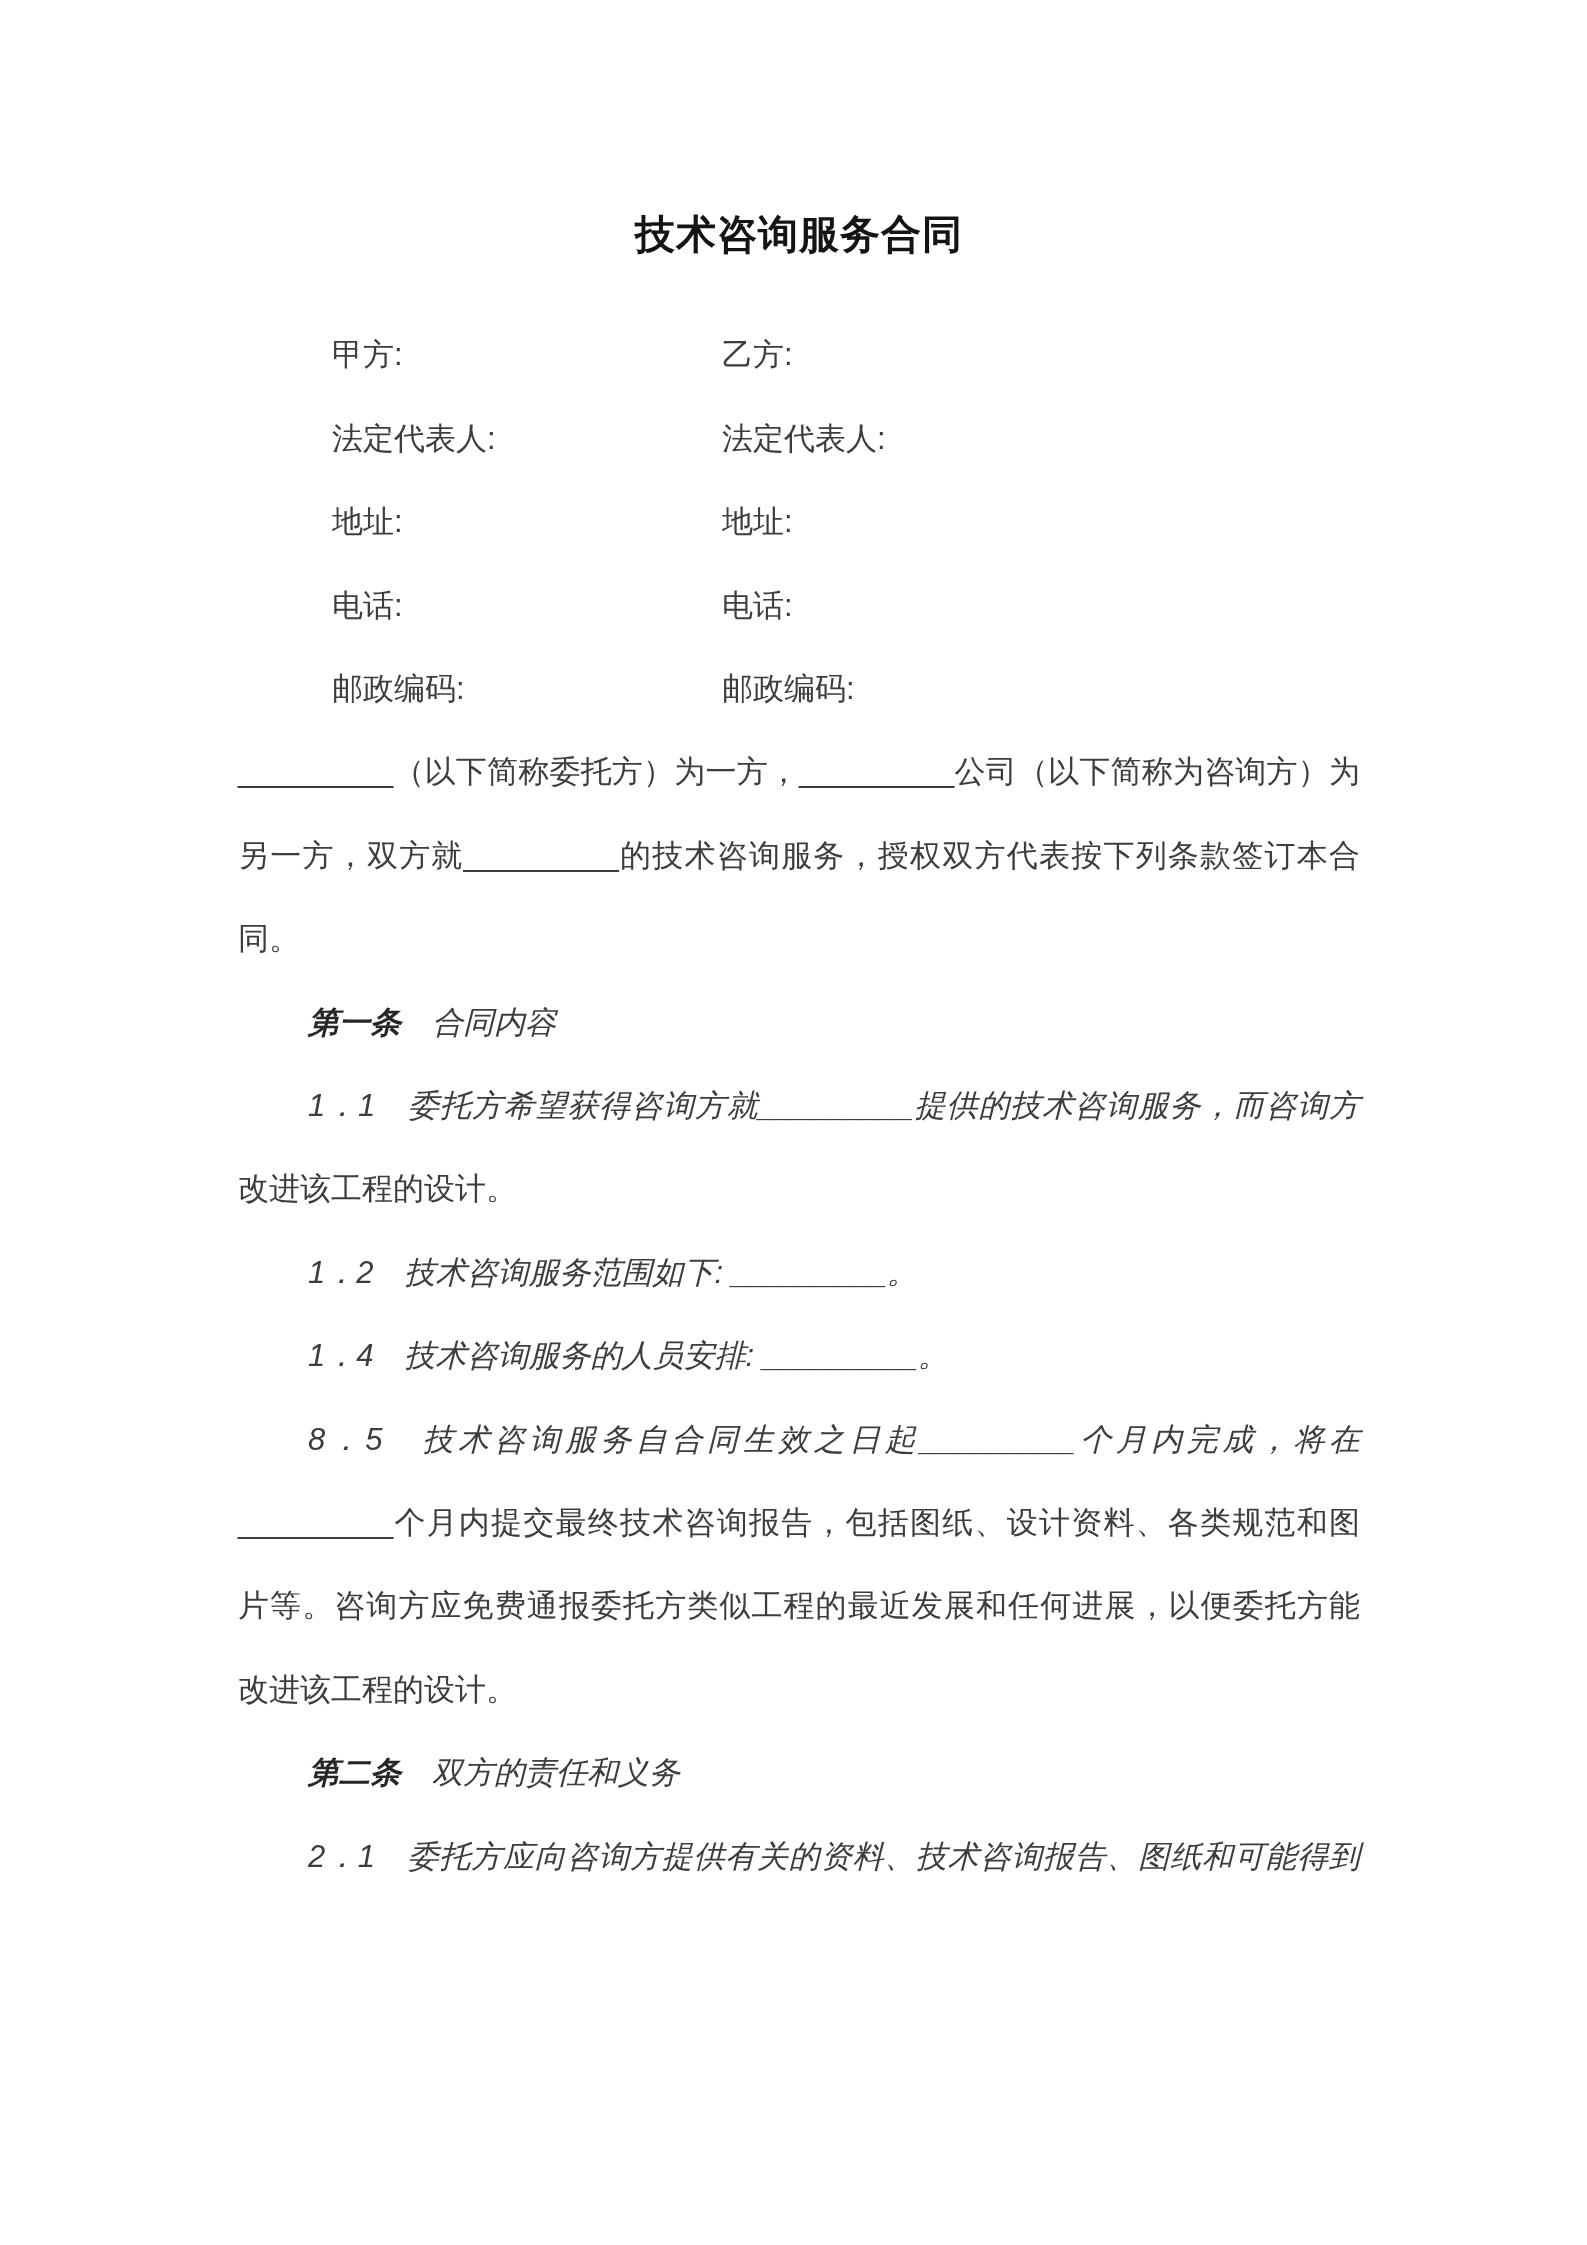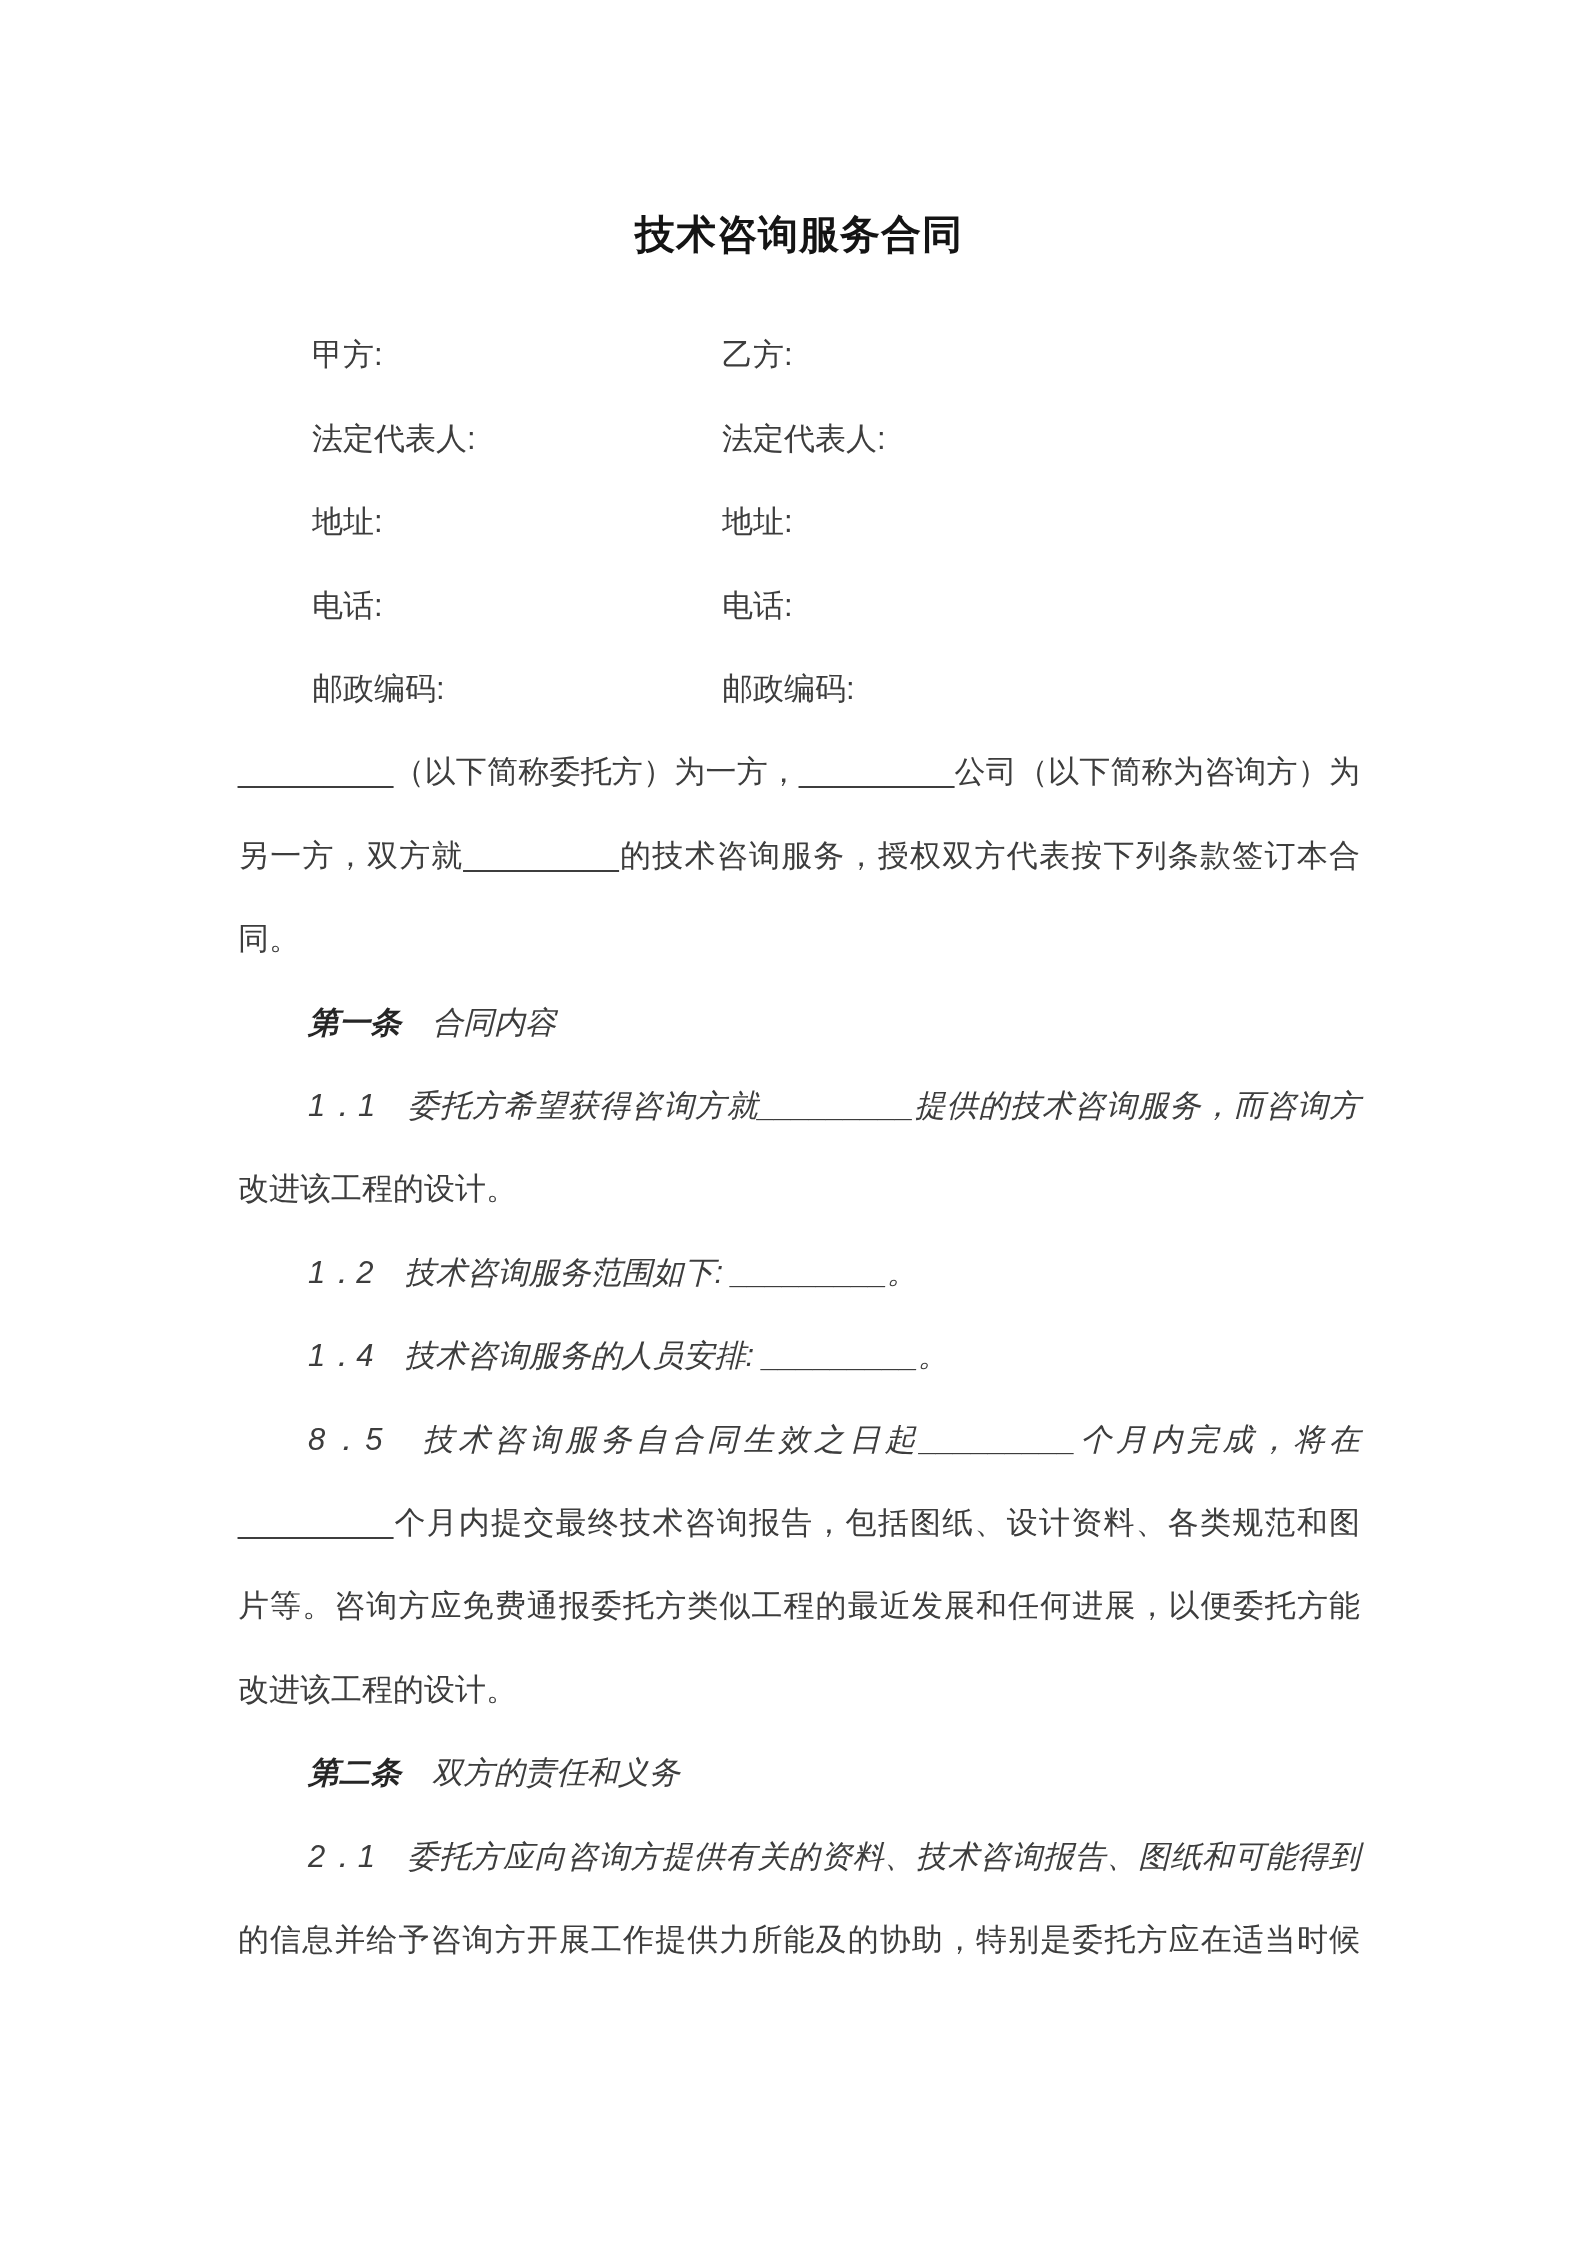--- a/index.html
+++ b/index.html
@@ -31,21 +31,21 @@
     text-align:center;
     color:var(--title-color);
     letter-spacing:1px;
   }
   .party-row{
     position:relative;
     font-size:31px;
     line-height:83.4px;
     height:83.4px;
   }
-  .party-left{margin-left:74px;}
+  .party-left{margin-left:94px;}
   .party-right{position:absolute;left:484px;top:0;}
   .line{
     font-size:31px;
     line-height:83.4px;
     min-height:83.4px;
   }
   .indent{text-indent:70px;font-style:italic;}
   .fill{
     text-align:justify;
     text-align-last:justify;
@@ -98,16 +98,15 @@
     <div class="line fill indent">8．5　技术咨询服务自合同生效之日起_________个月内完成，将在</div>
     <div class="line fill">_________个月内提交最终技术咨询报告，包括图纸、设计资料、各类规范和图</div>
     <div class="line fill">片等。咨询方应免费通报委托方类似工程的最近发展和任何进展，以便委托方能</div>
     <div class="line">改进该工程的设计。</div>
 
     <div class="line indent">
       <span class="bold">第二条</span><span>　双方的责任和义务</span>
     </div>
 
     <div class="line fill indent">2．1　委托方应向咨询方提供有关的资料、技术咨询报告、图纸和可能得到</div>
-    <div class="line fill">的信息并给予咨询方开展工作提供力所能及的协助，特别是委托方应在适当时候</div>
 
   </div>
 </div>
 
 </body></html>

